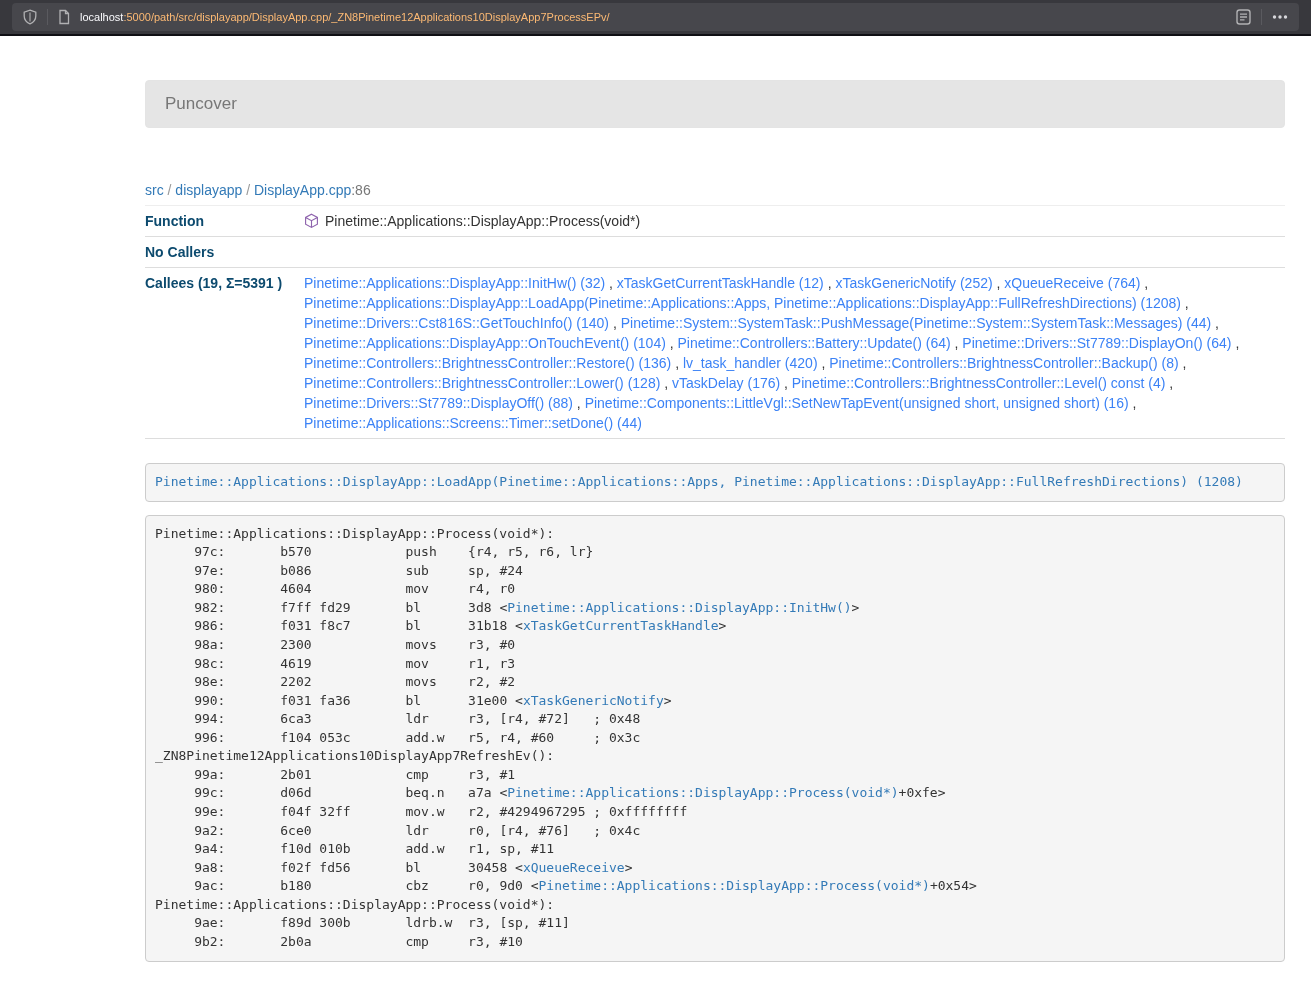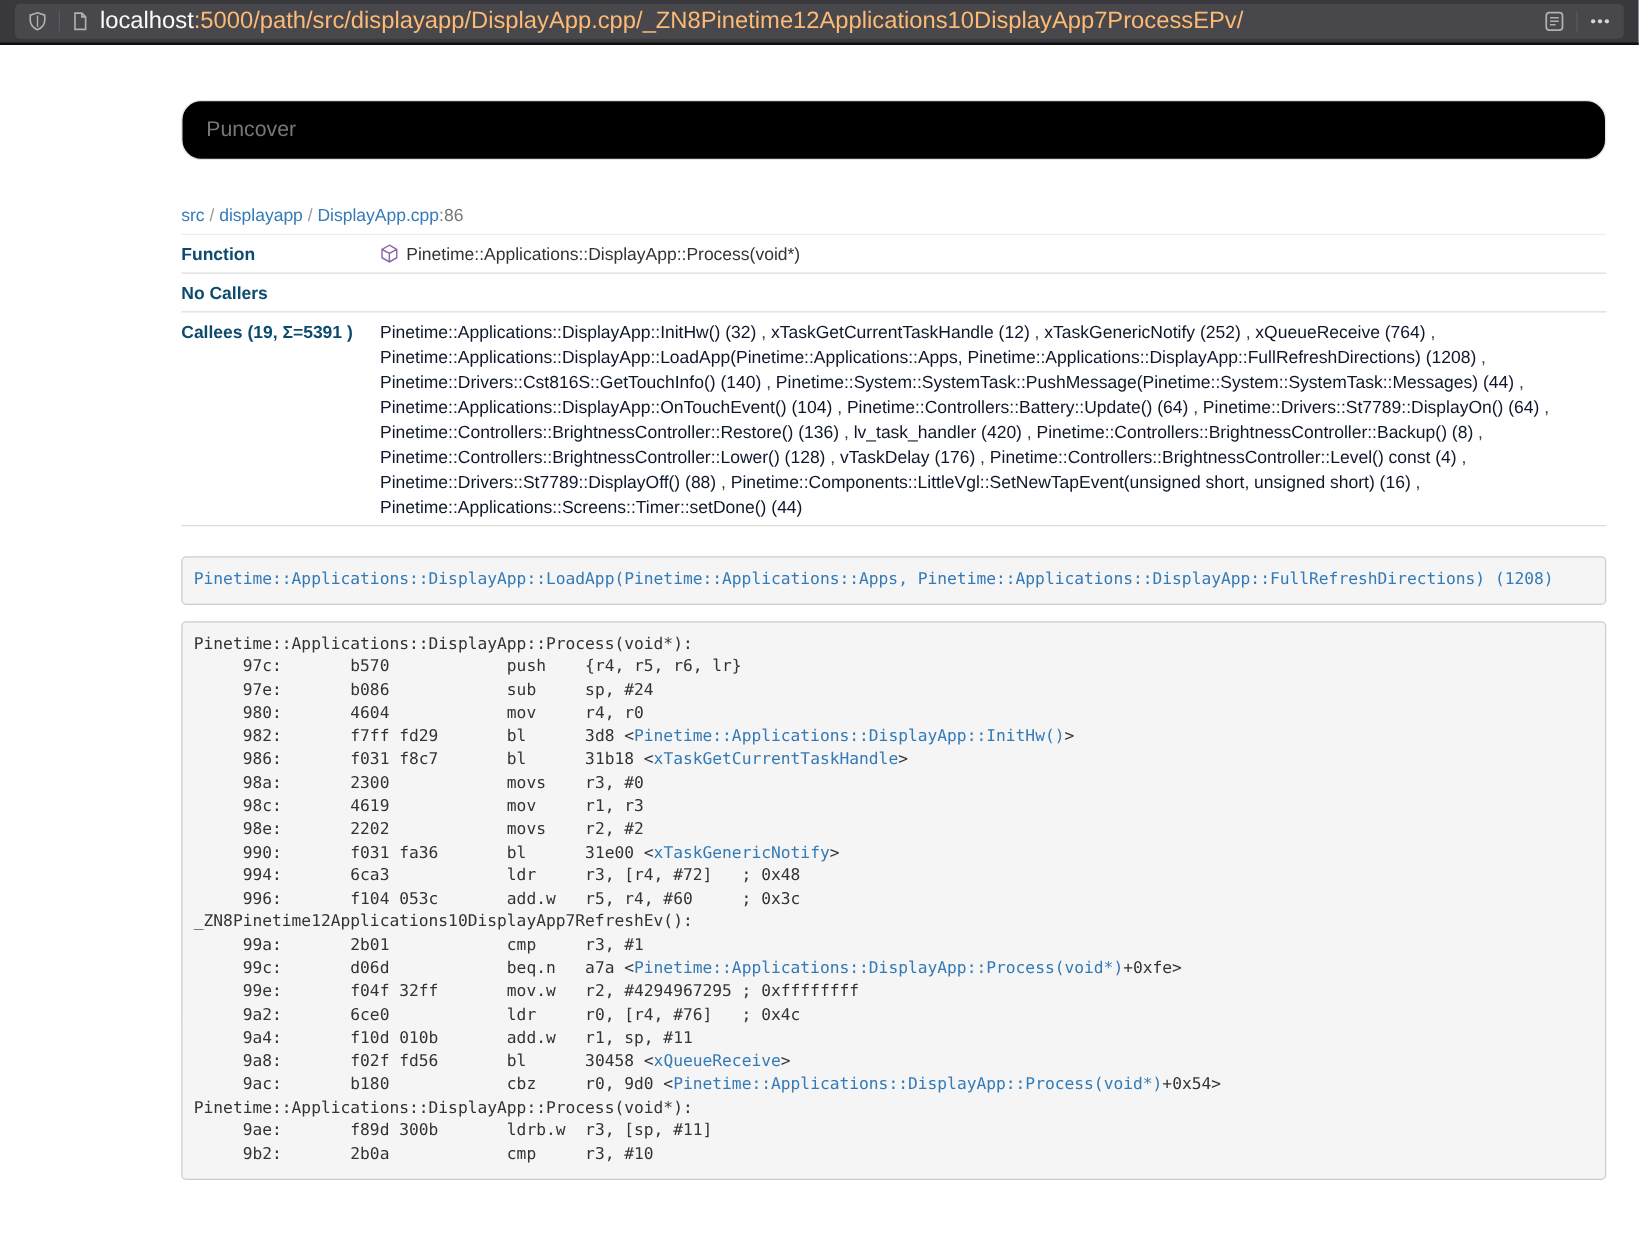--- a/index.html
+++ b/index.html
@@ -21,41 +21,41 @@
     padding: 0 12px;
   }
   .url-bar {
     flex: 1;
     height: 28px;
     background: #47474c;
     border-radius: 4px;
     display: flex; align-items: center;
     padding: 0 10px;
     color: #9d9da2;
-    font-size: 19px;
+    font-size: 11px;
     overflow: hidden; white-space: nowrap;
   }
   .url-bar .vdiv { width: 1px; height: 16px; background: #5a5a5f; margin: 0 9px; flex: none; }
   .url-host { color: #fbfbfe; }
   .url-path { color: #fdba74; }
   .url-spacer { flex: 1; }
   .chrome-icon { display: inline-flex; align-items: center; flex: none; }
   
   .container { width: 1140px; margin-left: 145px; }
   .jumbotron {
     margin-top: 44px;
-    background: #000000;
+    background: #e5e5e5;
     border: 1px solid #e4e4e4;
-    border-radius: 16px;
+    border-radius: 4px;
     padding: 13px 19px;
     color: #777;
     font-size: 17px;
     line-height: 20px;
   }
-  .breadcrumb { margin-top: 34px; line-height: 20px; }
+  .breadcrumb { margin-top: 52px; line-height: 20px; }
   .breadcrumb a { color: #337ab7; text-decoration: none; }
   .breadcrumb .sep { color: #999; }
   .breadcrumb .suffix { color: #777; }
   hr.rule { border: none; border-top: 1px solid #eee; margin: 5px 0 0 0; }
   
   table.fn-table { width: 100%; border-collapse: collapse; font-size: 14px; line-height: 20px; }
   table.fn-table th.row-label {
     width: 159px; text-align: left; vertical-align: top;
     font-weight: bold; padding: 5px 8px 5px 0; color: #0c4a6e;
   }
@@ -64,21 +64,21 @@
   table.fn-table > tbody > tr + tr > th { border-top: 1px solid #ddd; }
   table.fn-table > tbody > tr:last-child > td,
   table.fn-table > tbody > tr:last-child > th { border-bottom: 1px solid #ddd; }
   td.nested-holder { padding: 0 !important; }
   table.stats { width: 100%; border-collapse: collapse; }
   table.stats th { text-align: left; font-weight: bold; padding: 5px 8px; border-bottom: 2px solid #ddd; }
   table.stats td { padding: 6px 8px; }
   .col-address { width: 26%; } .col-remarks { width: 22.5%; } .col-stack { width: 22.7%; }
   .col-code { width: 13.4%; } .col-static { width: 15.4%; }
   .fn-name-cell { display: flex; align-items: center; gap: 6px; }
-  .callees-cell a { color: #0f172a; text-decoration: none; }
+  .callees-cell a { color: #3b82f6; text-decoration: none; }
   
   pre.code-box {
     background: #f5f5f5;
     border: 1px solid #ccc;
     border-radius: 4px;
     padding: 9px 9px;
     margin: 0;
     font-family: "DejaVu Sans Mono", monospace;
     font-size: 13px;
     line-height: 1.42857;

